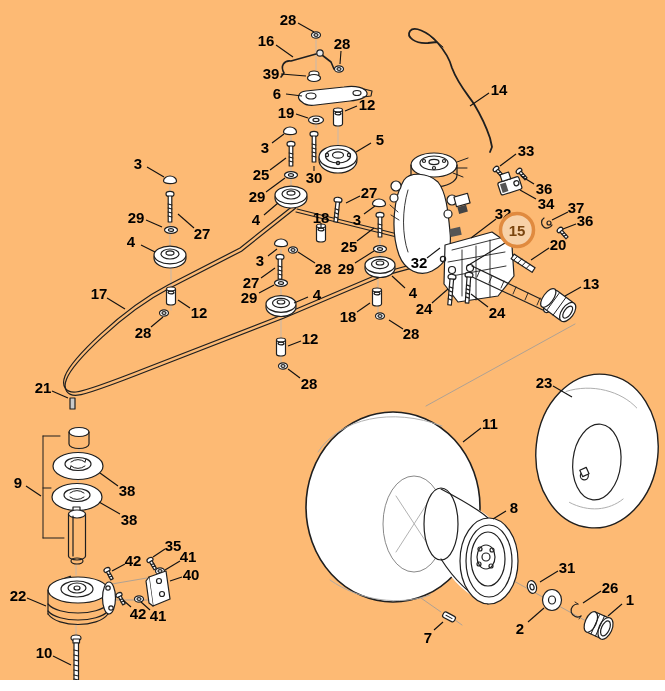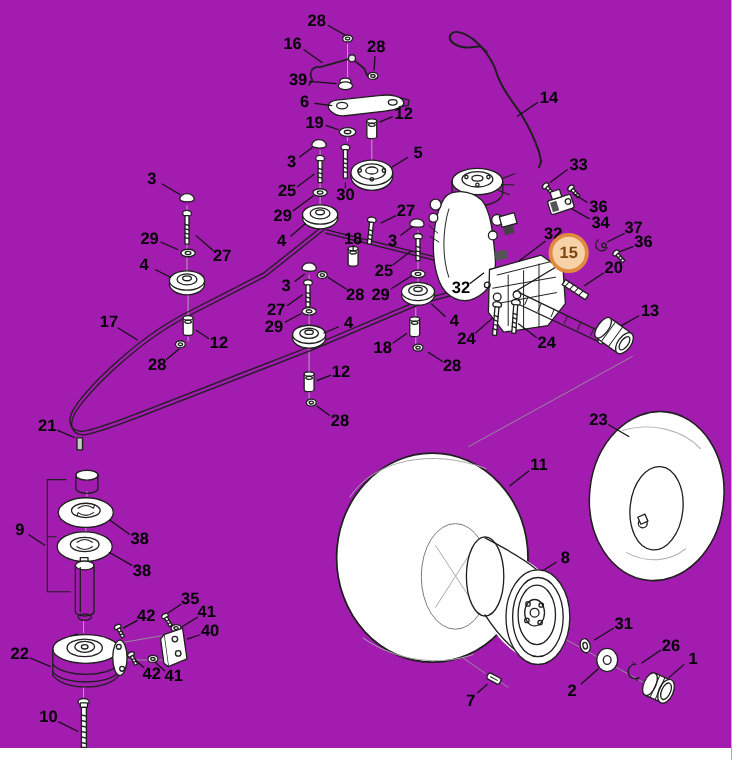--- a/index.html
+++ b/index.html
@@ -1,16 +1,16 @@
 <!DOCTYPE html>
 <html><head>
 <meta charset="utf-8">
 <style>
   html,body{margin:0;padding:0;background:#ffffff;}
-  .stage{position:relative;width:665px;height:680px;background:#a21caf;overflow:hidden;}
+  .stage{position:relative;width:665px;height:680px;background:#fdba74;overflow:hidden;}
   svg text{font-family:"Liberation Sans","DejaVu Sans",sans-serif;font-weight:bold;}
 </style>
 </head>
 <body>
 
 <div class="stage">
 <svg id="diagram" viewBox="0 0 665 691" width="665" height="691">
   <defs>
     <g id="nut">
           <ellipse rx="4.5" ry="3.2" fill="#fff"></ellipse>

